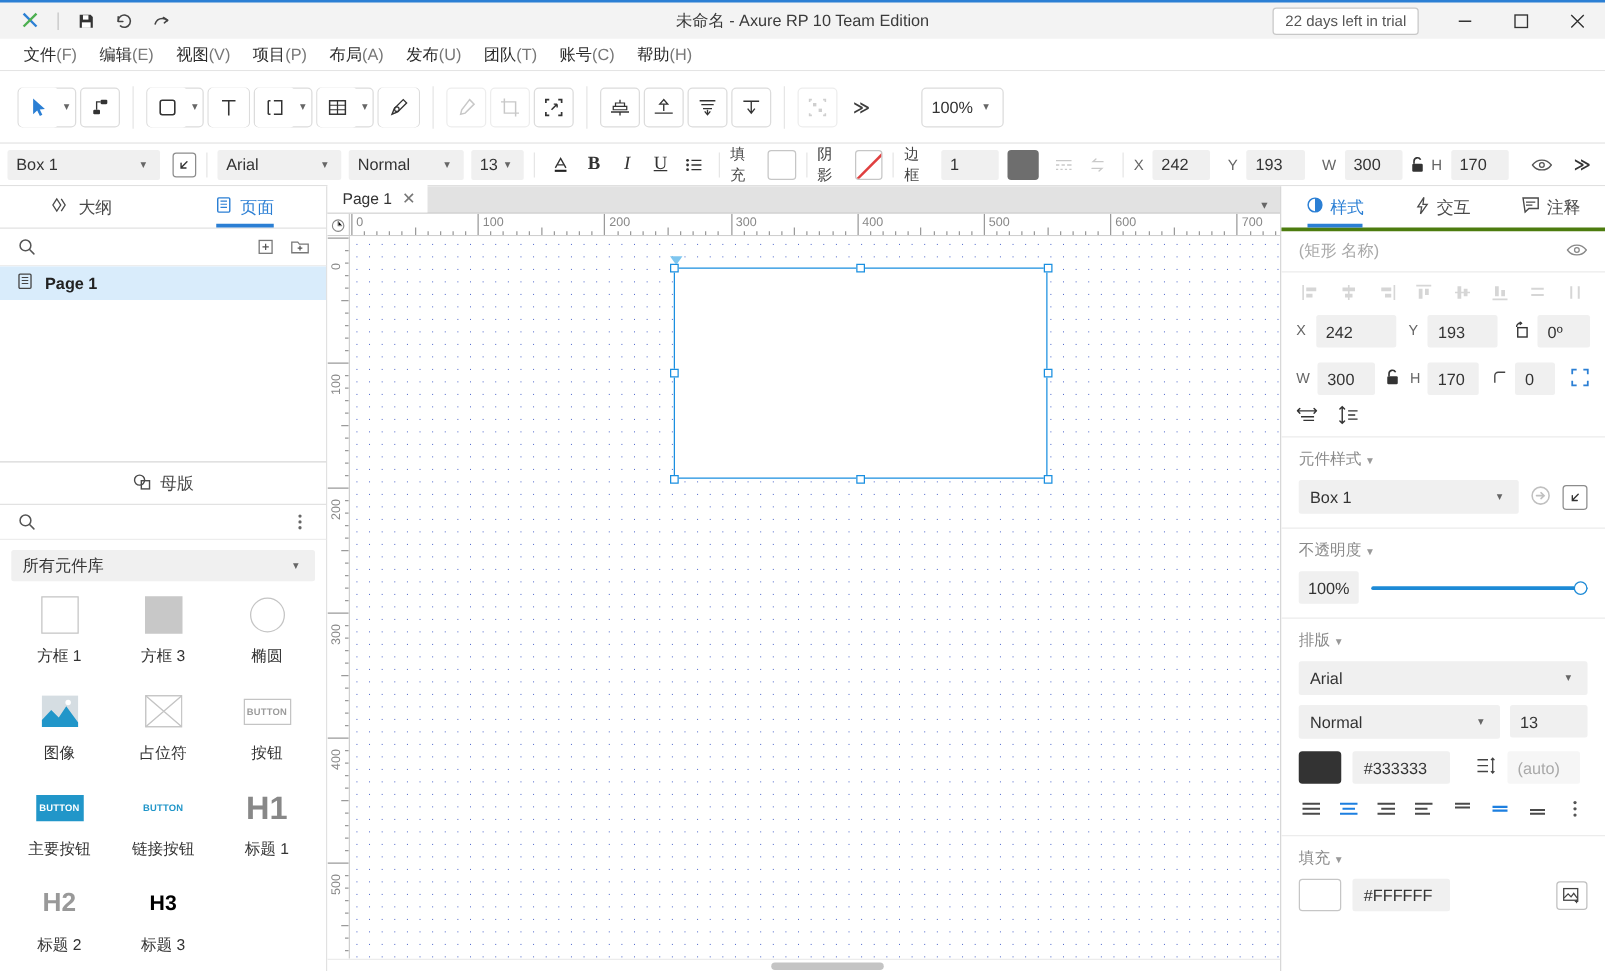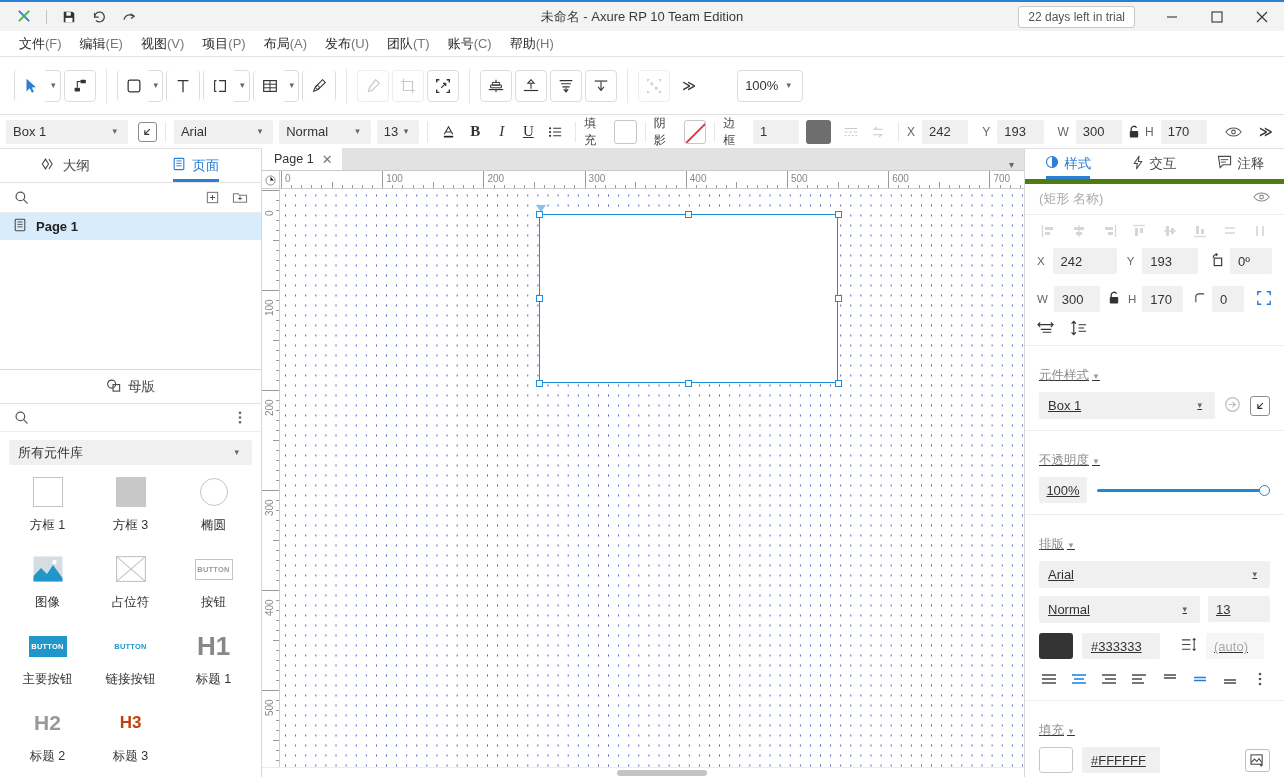--- a/index.html
+++ b/index.html
@@ -193,21 +193,21 @@
   .selbox { position: absolute; border: 1.5px solid #1a8fe0; background: #fff; }
   .handle { position: absolute; width: 7px; height: 7px; background: #fff; border: 1.5px solid #1a8fe0; }
   .rot-marker { position: absolute; width: 0; height: 0; border-left: 5px solid transparent;
                 border-right: 5px solid transparent; border-top: 7px solid #7ec6ef; }
   .hscroll { height: 10px; background: #fff; position: relative; border-top: 1px solid #ececec; }
   .hscroll .thumb { position: absolute; height: 6px; top: 2px; background: #c4c4c4; border-radius: 3px; cursor: pointer; }
 
   
   .rightpanel { width: 260px; flex: 0 0 260px; background: #fff; border-left: 1px solid #d8d8d8;
                 display: flex; flex-direction: column; overflow: hidden; }
-  .rtabs { height: 36px; display: flex; border-bottom: 5px solid #4d7c0f; }
+  .rtabs { height: 36px; display: flex; border-bottom: 3px solid #4d7c0f; }
   .rtab { flex: 1; display: flex; align-items: center; justify-content: center; gap: 5px;
           font-size: 13.5px; color: #4a4a4a; cursor: pointer; position: relative; }
   .rtab.active { color: #2b7fd4; }
   .rtab.active::after { content: ""; position: absolute; bottom: 0; left: 50%; transform: translateX(-50%);
                         width: 44px; height: 3px; background: #2b7fd4; }
   .namerow { height: 33px; display: flex; align-items: center; padding: 0 14px;
              border-bottom: 1px solid #ececec; }
   .namerow .ph { flex: 1; color: #a9a9a9; font-size: 13px; cursor: text; }
   .alignrow { height: 28px; display: flex; align-items: center; justify-content: space-between;
               padding: 4px 14px 0 14px; }
@@ -215,21 +215,21 @@
            color: #d6d6d6; cursor: pointer; }
   .proprow { display: flex; align-items: center; padding: 6px 12px; gap: 6px; }
   .plbl { font-size: 11.5px; color: #666; width: 11px; text-align: left; }
   .pfield {
     background: #f0f0f0; border-radius: 2px; height: 26px; font-size: 13px; color: #333;
     display: flex; align-items: center; padding: 0 8px; cursor: text;
   }
   .pfield.w72 { width: 72px; }
   .pfield.w62 { width: 62px; }
   .pfield.w46 { width: 46px; }
-  .rsection { border-top: 1px solid #ececec; padding: 21px 14px 11px 14px; text-decoration: underline; }
+  .rsection { border-top: 1px solid #ececec; padding: 9px 14px 11px 14px; }
   .sectitle { font-size: 12.5px; color: #8a8a8a; margin-bottom: 8px; cursor: pointer; }
   .sectitle .tri { font-size: 8px; margin-left: 3px; color: #999; }
   .selbar {
     background: #f0f0f0; border-radius: 2px; height: 27px; display: flex; align-items: center;
     justify-content: space-between; padding: 0 9px; font-size: 13px; color: #333; cursor: pointer;
   }
   .opacity-row { display: flex; align-items: center; gap: 10px; }
   .slider { flex: 1; position: relative; height: 16px; display: flex; align-items: center; cursor: pointer; }
   .slider .track { height: 3px; width: 100%; background: #1d8ad6; border-radius: 2px; }
   .slider .knob { position: absolute; right: 0; width: 11px; height: 11px; border-radius: 50%;
@@ -685,21 +685,21 @@
             <div class="wlabel">标题 1</div>
           </div>
           <div class="widget">
             <div class="wicon">
               <span style="font-size:21px;font-weight:bold;color:#999;">H2</span>
             </div>
             <div class="wlabel">标题 2</div>
           </div>
           <div class="widget">
             <div class="wicon">
-              <span style="font-size:17px;font-weight:bold;color:#c2410c;">H3</span>
+              <span style="font-size:17px;font-weight:bold;color:#000000;">H3</span>
             </div>
             <div class="wlabel">标题 3</div>
           </div>
         </div>
       </div>
     </div>
 
     <div class="canvasarea">
       <div class="tabbar">
         <div class="ctab">

